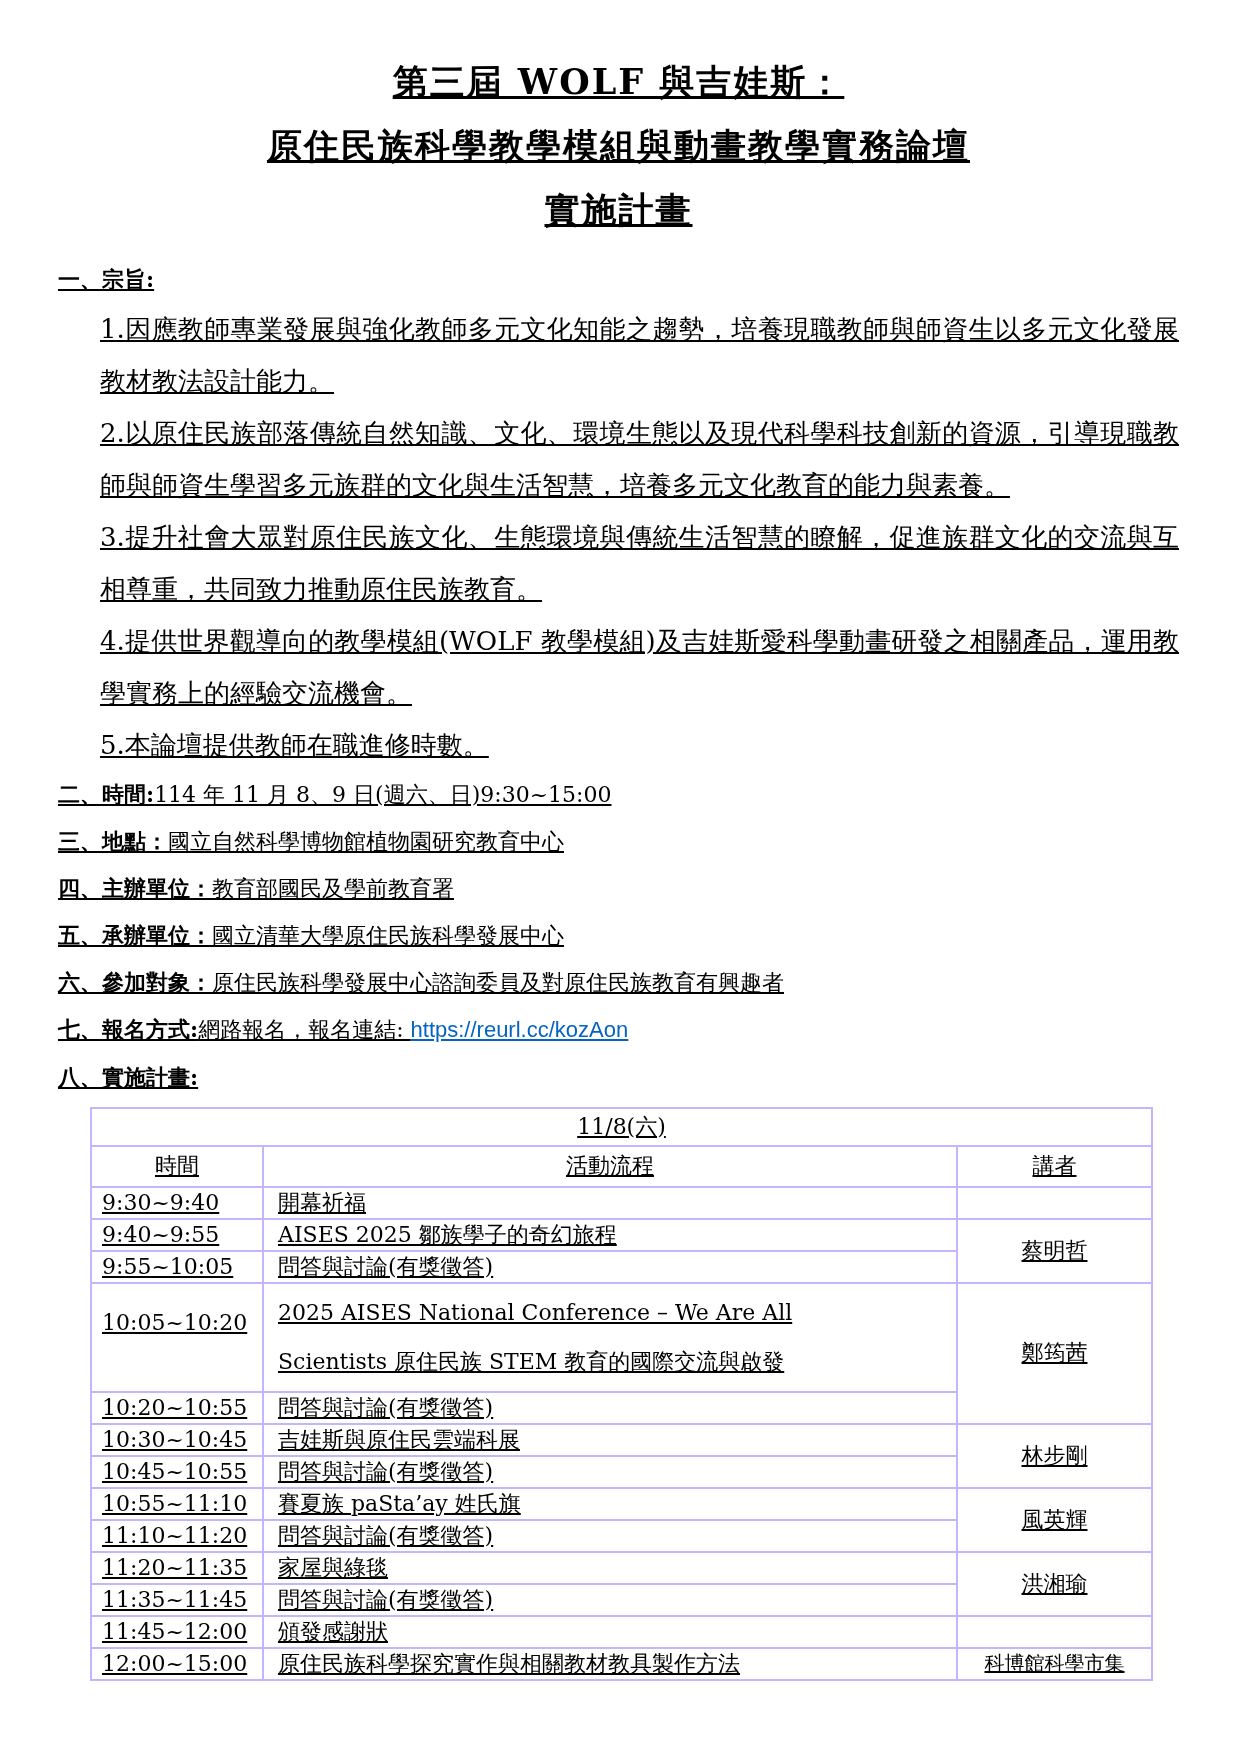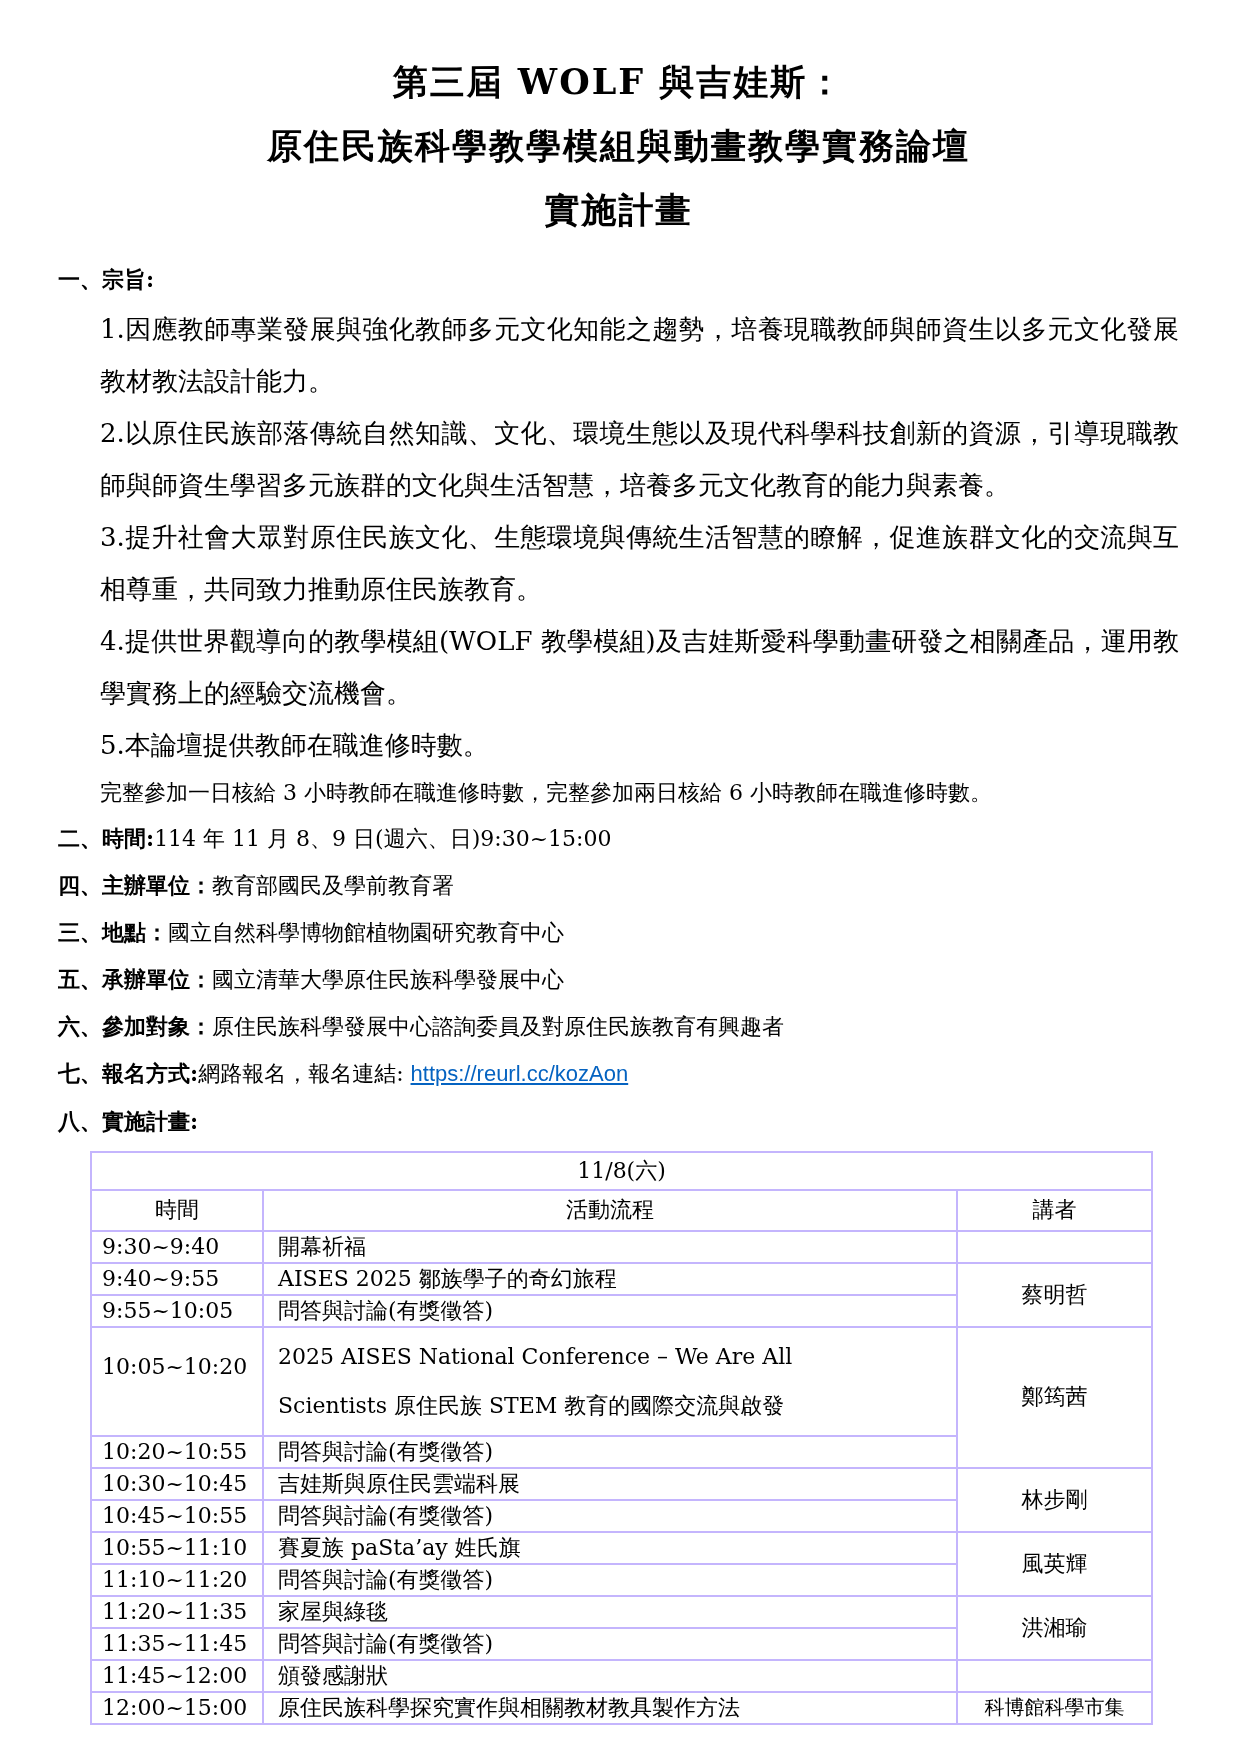--- a/index.html
+++ b/index.html
@@ -6,21 +6,21 @@
   html, body { background: #ffffff; }
   .page {
     width: 1241px;
     height: 1755px;
     background: #ffffff;
     color: #000000;
     font-family: "DejaVu Serif", "Liberation Serif", serif;
     position: relative;
     overflow: hidden;
   }
-  .content { padding: 50px 62px 0 58px; }
+  .content { padding: 50px 62px 0 58px; text-decoration: underline; }
 
   
   .title-block { text-align: center; margin-top: 14px; }
   .title-line {
     font-size: 35px;
     font-weight: bold;
     letter-spacing: 2px;
     line-height: 1.0;
     margin-bottom: 29px;
   }
@@ -78,32 +78,31 @@
     <div class="section-line">
       <span class="section-label">一、宗旨:</span>
     </div>
     <div class="purpose-items">
       <div class="purpose-item">1.因應教師專業發展與強化教師多元文化知能之趨勢，培養現職教師與師資生以多元文化發展教材教法設計能力。</div>
       <div class="purpose-item">2.以原住民族部落傳統自然知識、文化、環境生態以及現代科學科技創新的資源，引導現職教師與師資生學習多元族群的文化與生活智慧，培養多元文化教育的能力與素養。</div>
       <div class="purpose-item">3.提升社會大眾對原住民族文化、生態環境與傳統生活智慧的瞭解，促進族群文化的交流與互相尊重，共同致力推動原住民族教育。</div>
       <div class="purpose-item">4.提供世界觀導向的教學模組(WOLF 教學模組)及吉娃斯愛科學動畫研發之相關產品，運用教學實務上的經驗交流機會。</div>
       <div class="purpose-item">5.本論壇提供教師在職進修時數。</div>
     </div>
-    <div class="purpose-note">完整參加一日核給 3 小時教師在職進修時數，完整參加兩日核給 6 小時教師在職進修時數。</div>
 
     <div class="section-line">
       <span class="section-label">二、時間:</span><span>114 年 11 月 8、9 日(週六、日)9:30~15:00</span>
     </div>
 
     <div class="section-line">
+      <span class="section-label">三、地點：</span><span>國立自然科學博物館植物園研究教育中心</span>
+    </div>
+
+    <div class="section-line">
       <span class="section-label">四、主辦單位：</span><span>教育部國民及學前教育署</span>
-    </div>
-
-    <div class="section-line">
-      <span class="section-label">三、地點：</span><span>國立自然科學博物館植物園研究教育中心</span>
     </div>
 
     <div class="section-line">
       <span class="section-label">五、承辦單位：</span><span>國立清華大學原住民族科學發展中心</span>
     </div>
 
     <div class="section-line">
       <span class="section-label">六、參加對象：</span><span>原住民族科學發展中心諮詢委員及對原住民族教育有興趣者</span>
     </div>
 

